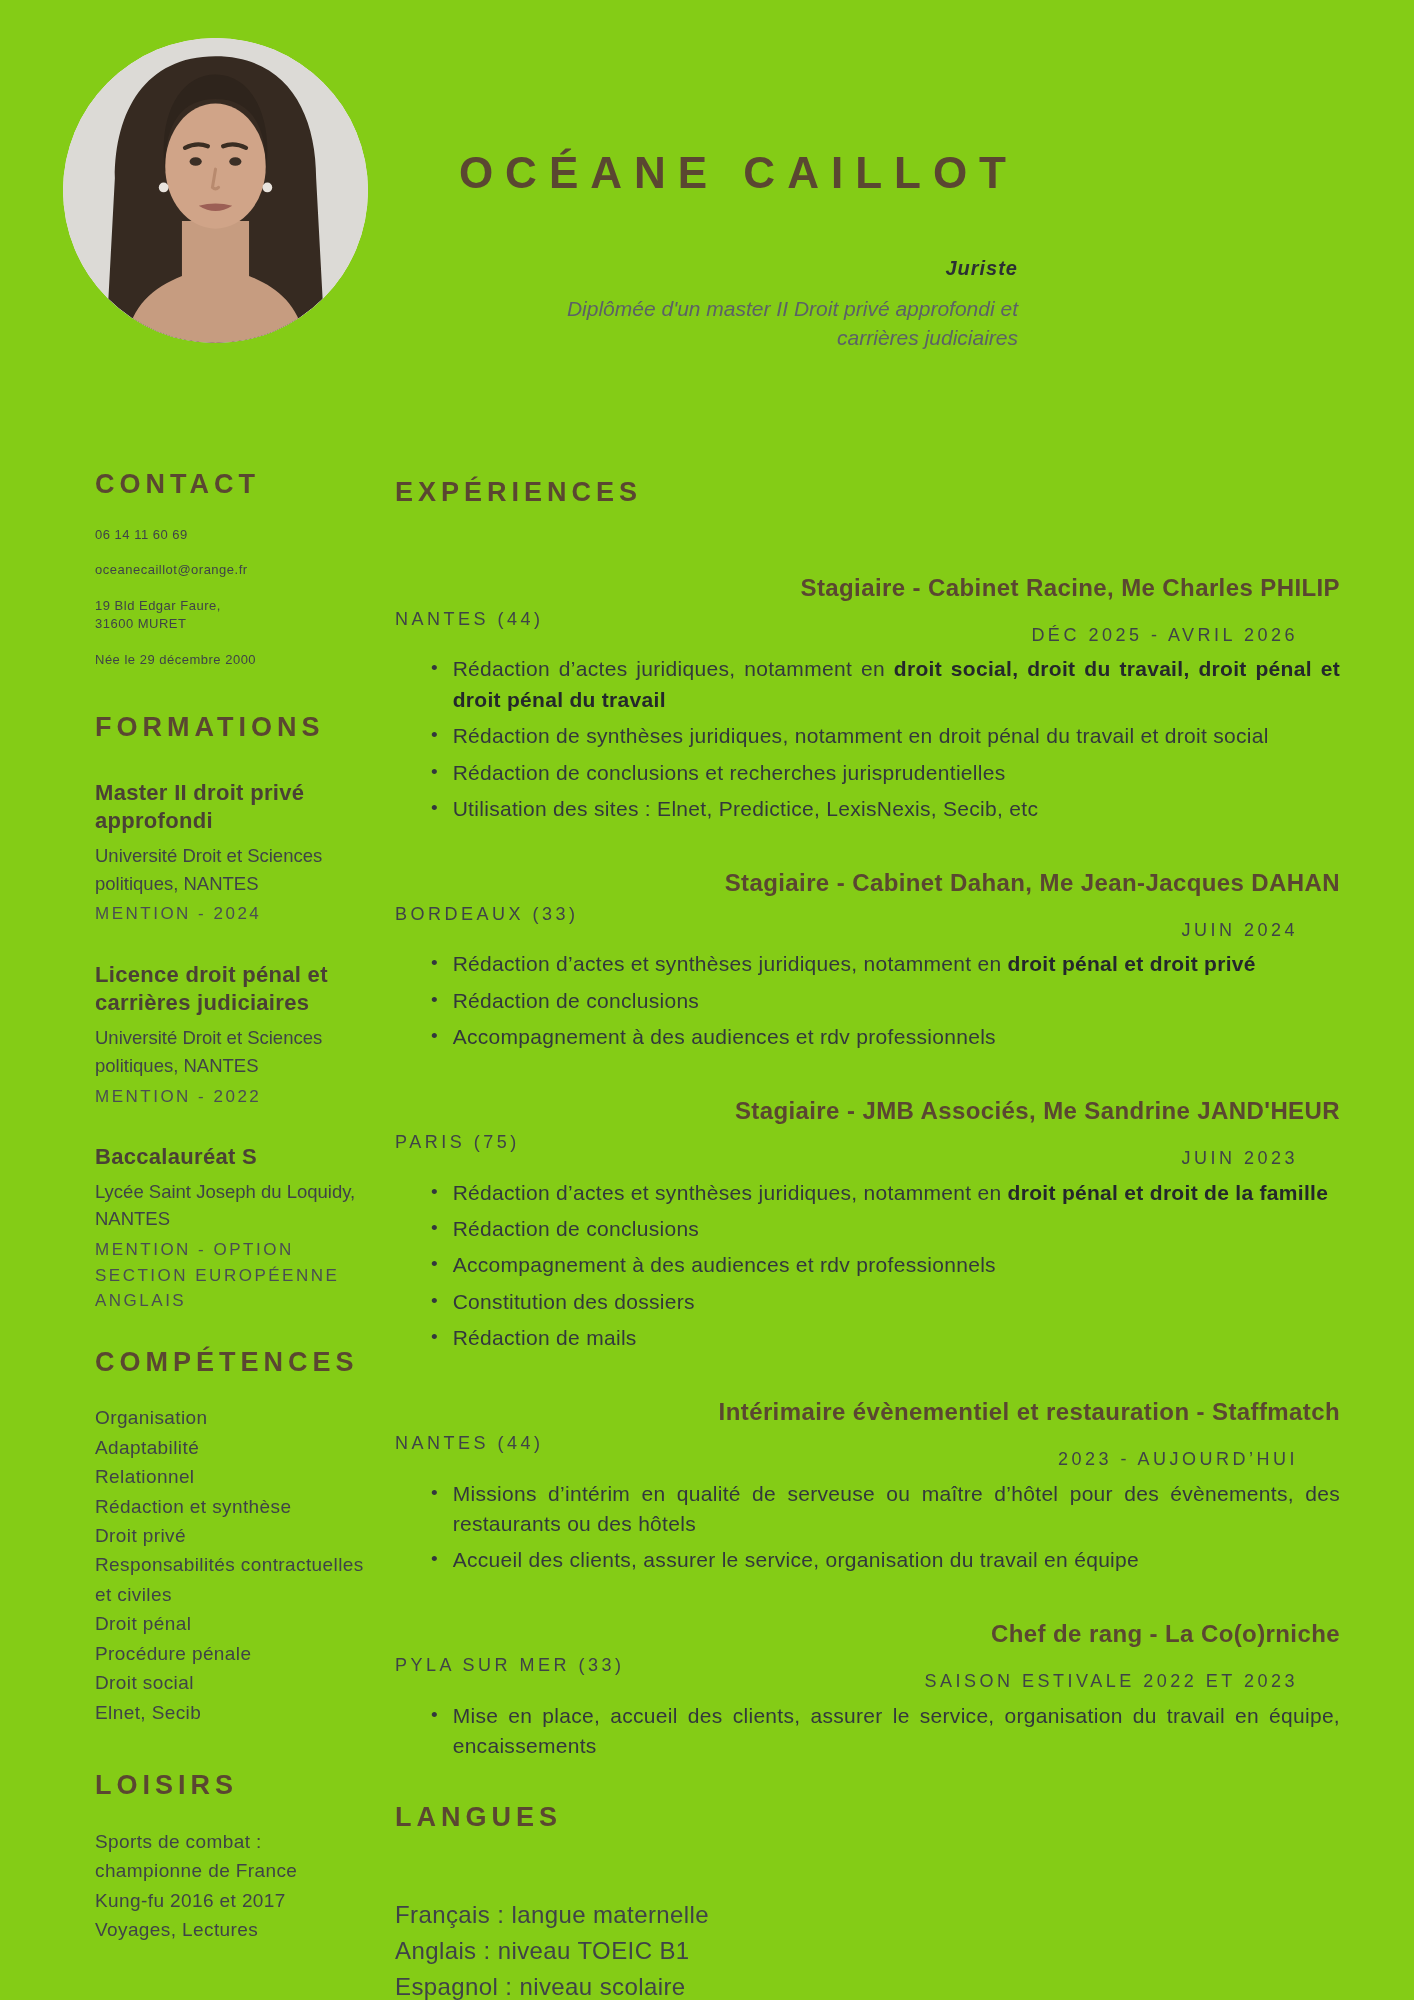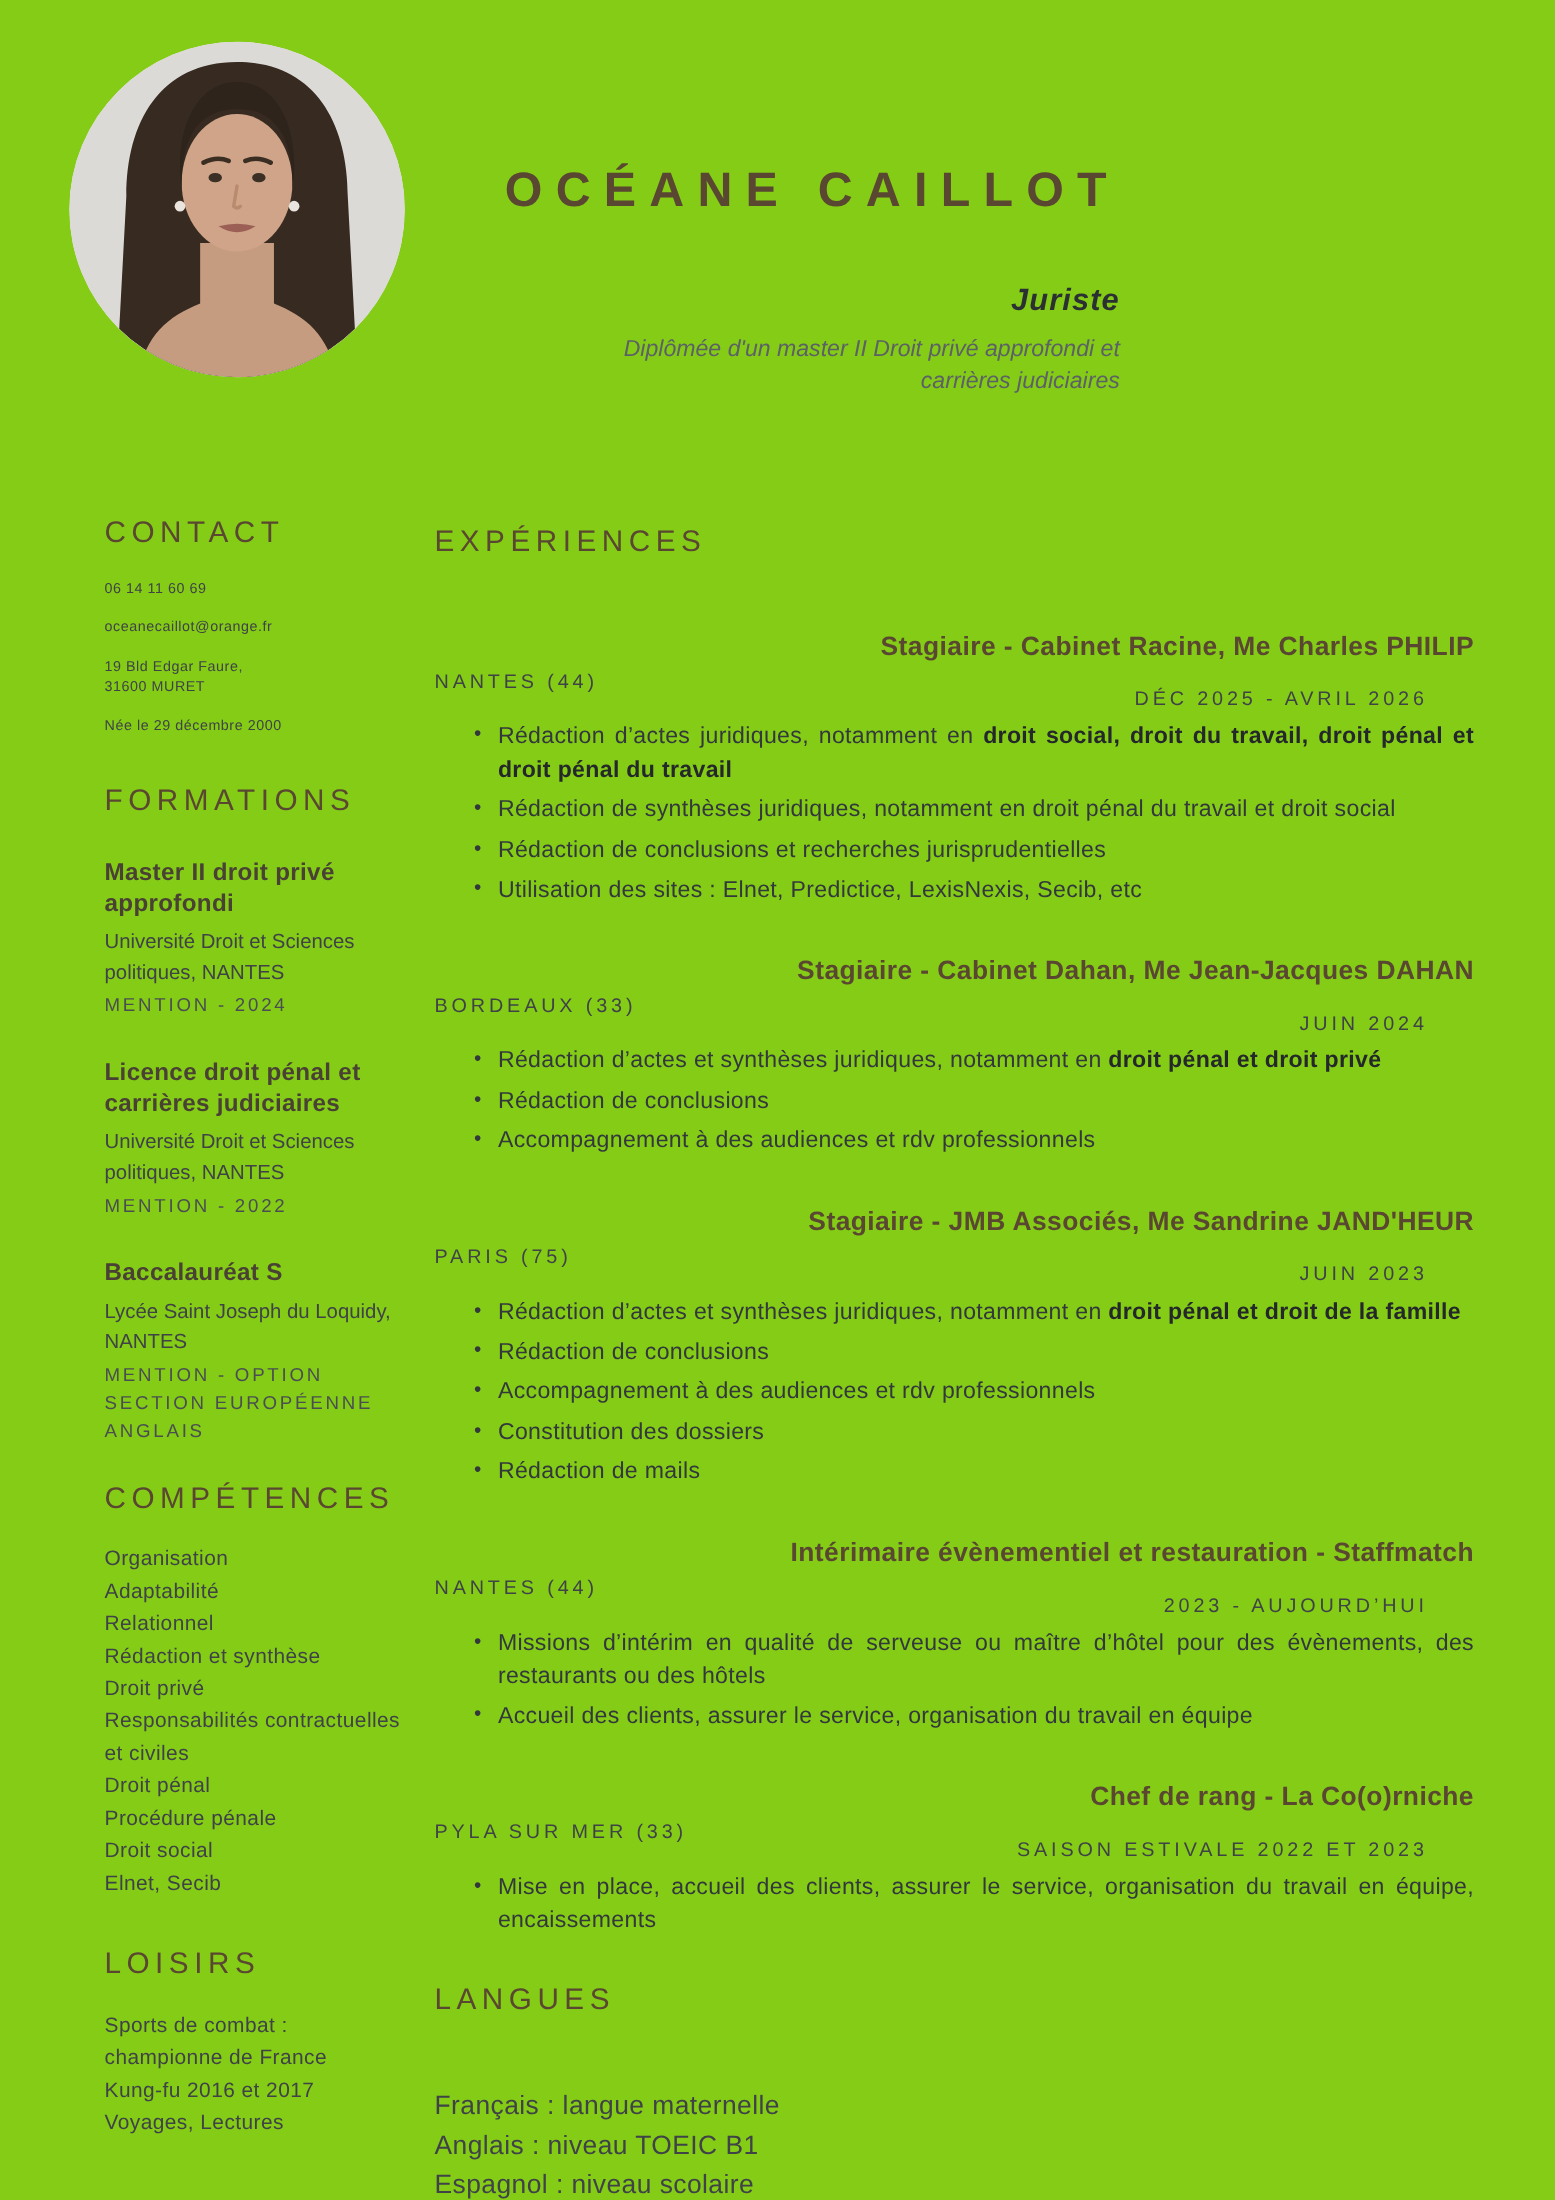--- a/index.html
+++ b/index.html
@@ -22,32 +22,32 @@
     position:absolute;top:148px;left:380px;width:638px;
     text-align:right;
   }
   .name{
     margin:0;
     font-size:44px;font-weight:700;letter-spacing:12px;
     color:#5a4731;line-height:1.15;white-space:nowrap;
   }
   .job{
     margin-top:58px;
-    font-size:28px;font-weight:700;font-style:italic;
+    font-size:20px;font-weight:700;font-style:italic;
     color:#2b3033;letter-spacing:1px;
   }
   .subtitle{
     margin-top:14px;
     font-size:21px;font-style:italic;color:#5c6166;line-height:1.42;
   }
   
   .sidebar{position:absolute;left:95px;top:470px;width:275px;}
   .main{position:absolute;left:395px;top:478px;width:945px;}
   h2{
-    margin:0;font-size:27px;font-weight:400;letter-spacing:5px;
+    margin:0;font-size:27px;font-weight:700;letter-spacing:5px;
     color:#5a4731;line-height:1.1;
   }
   
   .sidebar h2{margin-bottom:26px;}
   .c-item{font-size:13px;letter-spacing:0.5px;line-height:1.42;color:#3f4347;margin-bottom:17px;}
   .sec-gap{margin-top:44px;}
   
   .formations{margin-top:36px;}
   .formation{margin-bottom:34px;}
   .f-title{font-size:22px;font-weight:700;color:#4a4135;line-height:1.3;margin-bottom:6px;letter-spacing:0.3px;}

